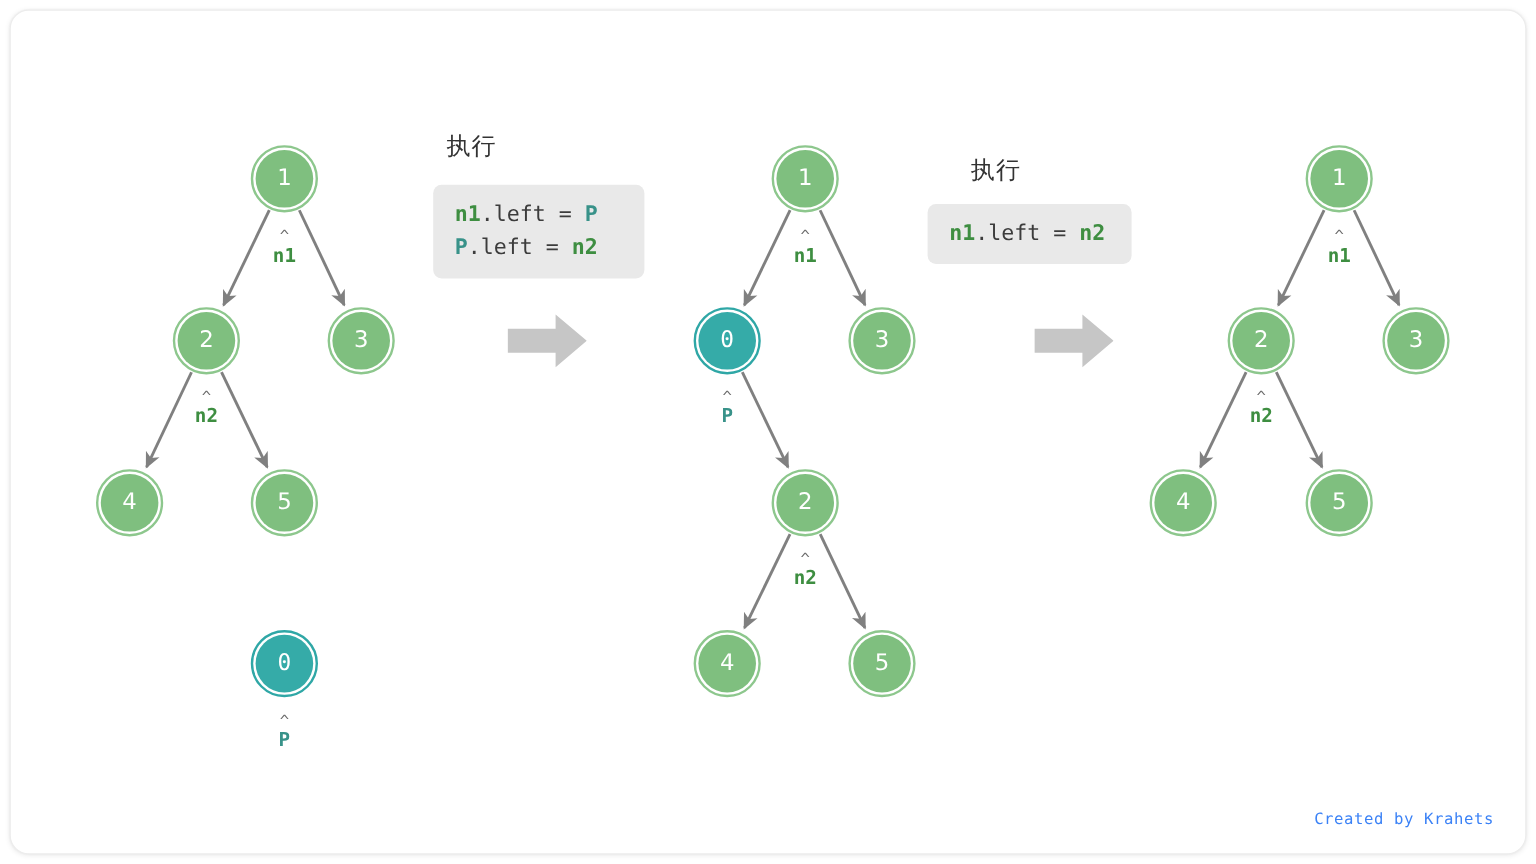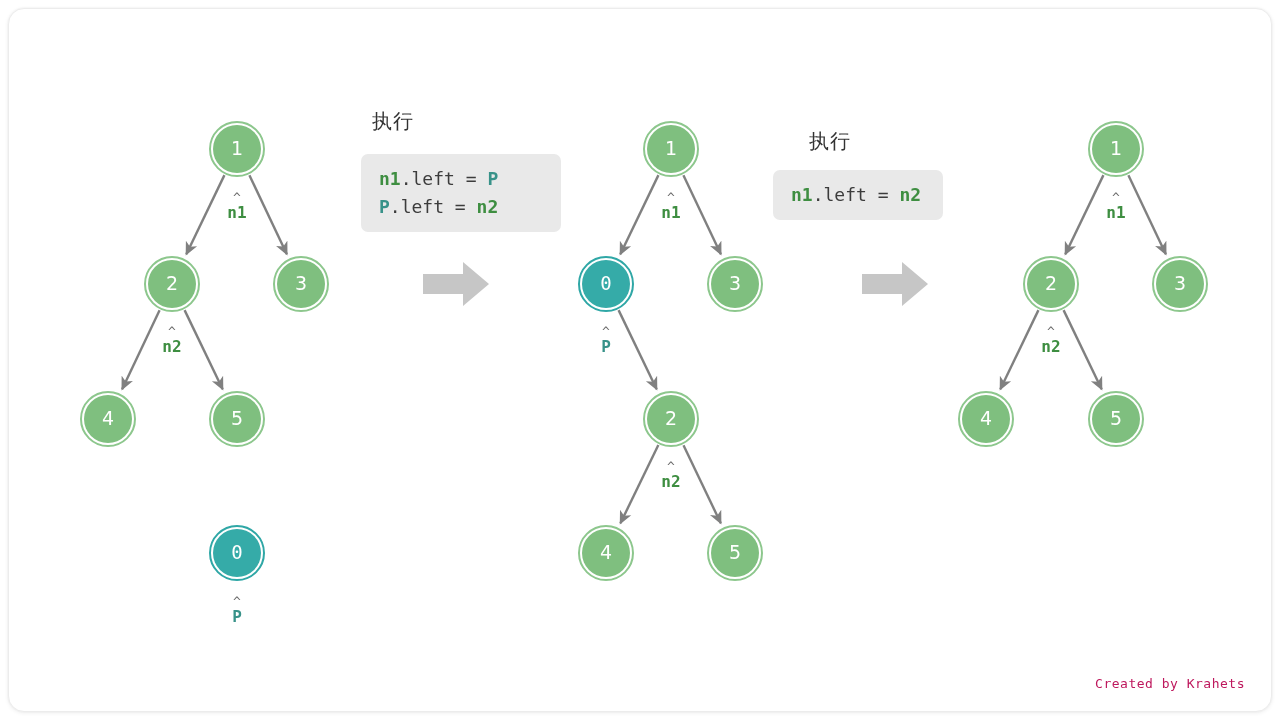--- a/index.html
+++ b/index.html
@@ -142,21 +142,21 @@
     z-index: 5;
   }
 
   
   #watermark {
     position: absolute;
     right: 26px;
     bottom: 20px;
     font-family: "DejaVu Sans Mono", monospace;
     font-size: 13px;
-    color: #be185d;
+    color: #3b82f6;
     letter-spacing: 0.5px;
     z-index: 6;
   }
 </style>
 </head>
 <body>
 
 <div id="card">
   <div class="stage" id="stage">
     <svg class="edges" id="edge-layer" width="1264" height="704" viewBox="0 0 1264 704">
@@ -296,21 +296,21 @@
           <span class="name">n1</span>
         </div>
         <div class="ptr" style="left: 1012px; top: 317px;">
           <span class="caret">^</span>
           <span class="name">n2</span>
         </div>
       </div>
     <div id="annot-layer">
         <div class="exec-title" style="left: 363px; top: 99px;">执行</div>
         <div class="exec-title" style="left: 800px; top: 119px;">执行</div>
-        <div class="codebox" style="left: 352px; top: 145px; width: 200px;"><div class="line"><span class="tok-var">n1</span><span class="tok-pln">.left = </span><span class="tok-ptr">P</span></div><div class="line"><span class="tok-ptr">P</span><span class="tok-pln">.left = </span><span class="tok-var">n2</span></div></div>
+        <div class="codebox" style="left: 352px; top: 145px; width: 176px;"><div class="line"><span class="tok-var">n1</span><span class="tok-pln">.left = </span><span class="tok-ptr">P</span></div><div class="line"><span class="tok-ptr">P</span><span class="tok-pln">.left = </span><span class="tok-var">n2</span></div></div>
         <div class="codebox" style="left: 764px; top: 161px; width: 170px;"><div class="line"><span class="tok-var">n1</span><span class="tok-pln">.left = </span><span class="tok-var">n2</span></div></div>
         <div class="steparrow" style="left: 414px; top: 252px;"><svg width="66" height="46" viewBox="0 0 66 46">
             <path d="M0,13 L40,13 L40,1 L66,23 L40,45 L40,33 L0,33 Z" fill="#C6C6C6"></path>
           </svg></div>
         <div class="steparrow" style="left: 853px; top: 252px;"><svg width="66" height="46" viewBox="0 0 66 46">
             <path d="M0,13 L40,13 L40,1 L66,23 L40,45 L40,33 L0,33 Z" fill="#C6C6C6"></path>
           </svg></div>
       </div>
   </div>
 

